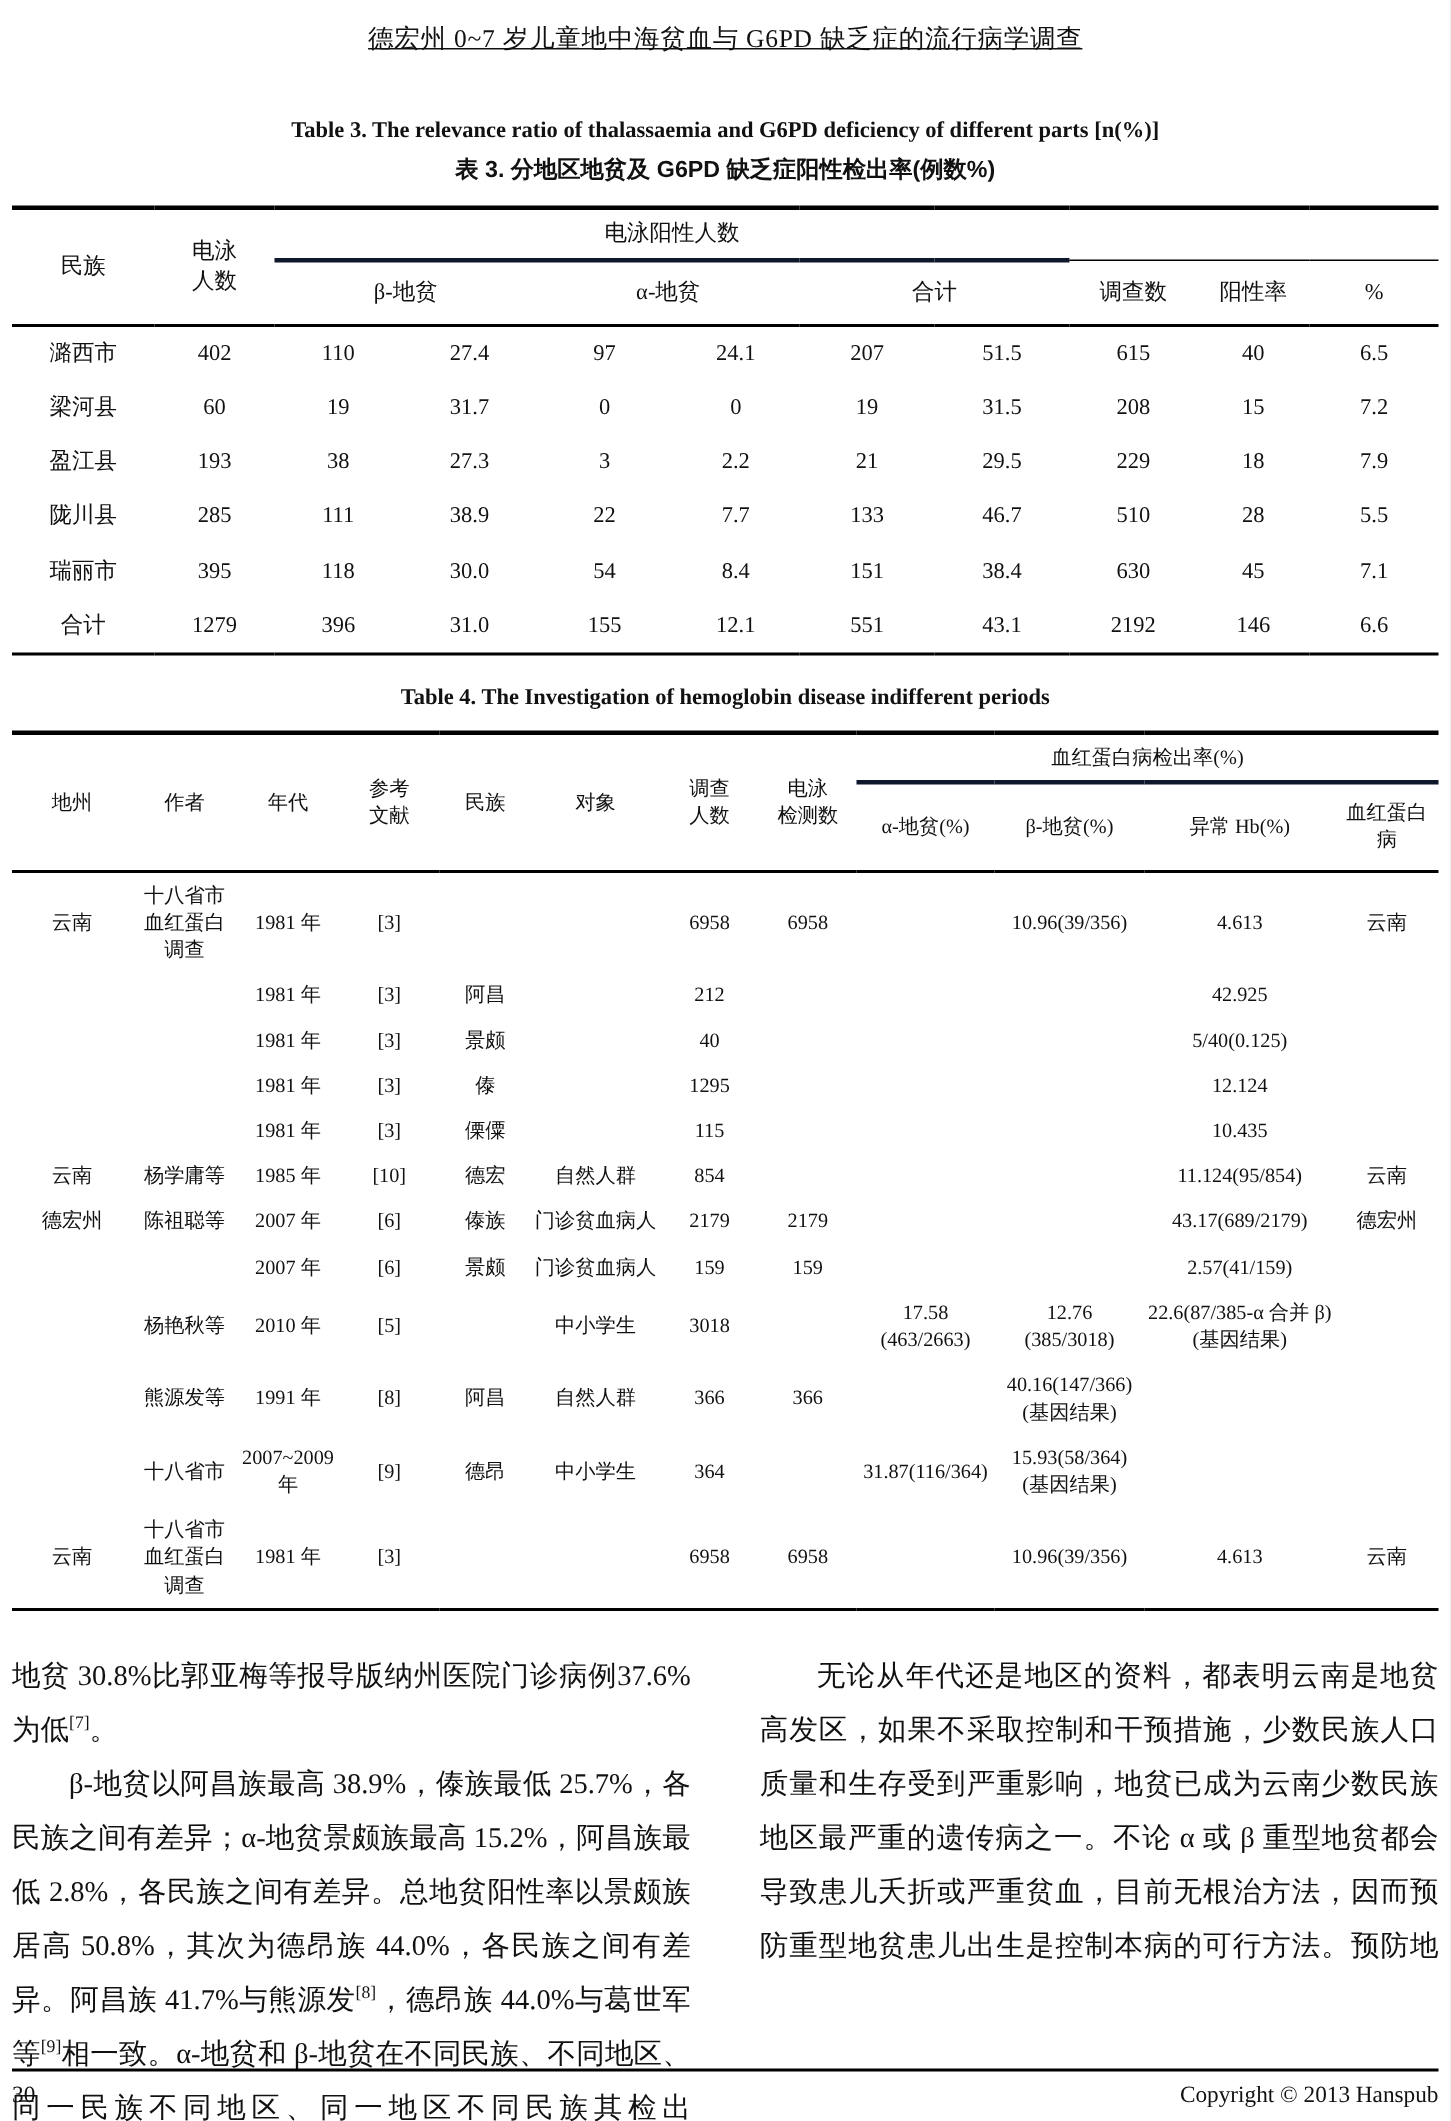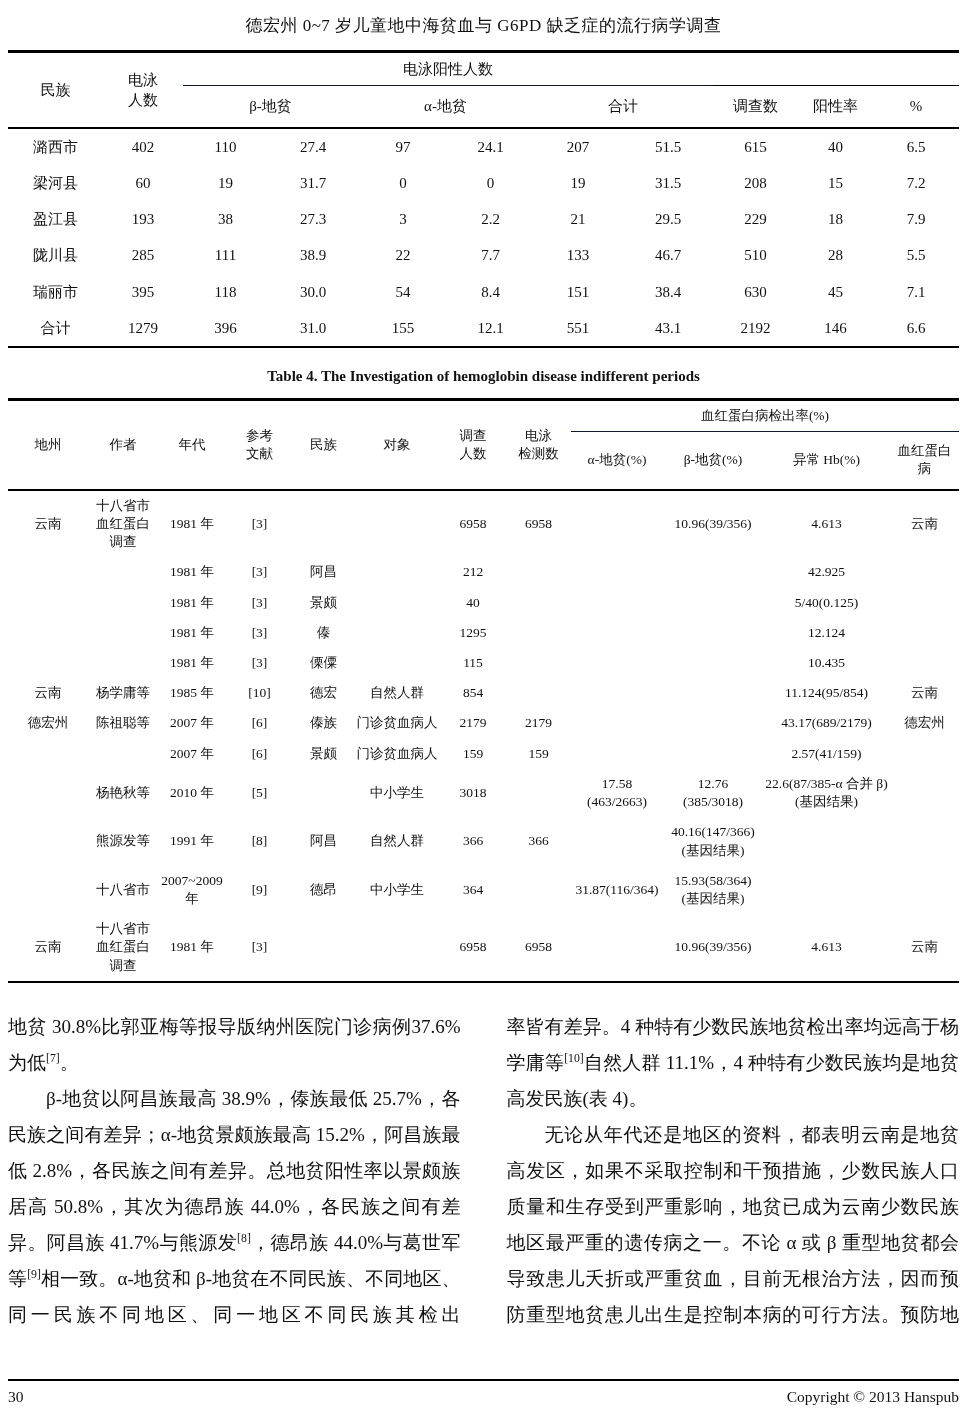--- a/index.html
+++ b/index.html
@@ -13,20 +13,21 @@
     box-sizing:border-box;
     padding:12px 8px 0 8px;
     overflow:hidden;
   }
   
   .page-header{
     text-align:center;
     font-size:17px;
     letter-spacing:.5px;
     margin-top:2px;
+    text-decoration:underline;
   }
   
   .tbl-block{margin-top:0;}
   .tbl-title-en{
     text-align:center;
     font-weight:bold;
     font-size:15px;
     margin-top:0;
   }
   .tbl-title-zh{
@@ -50,21 +51,21 @@
   table.t th,table.t td{
     text-align:center;
     vertical-align:middle;
     font-weight:normal;
     white-space:pre-line;
     padding:6px 1px;
     line-height:1.35;
   }
   table.t{border-top:3px solid #000;border-bottom:2px solid #000;}
   table.t thead{border-bottom:2px solid #000;}
-  th.spanner{border-bottom:1px solid #0f172a;padding-bottom:9px;padding-top:4px;}
+  th.spanner{border-bottom:3px solid #0f172a;padding-bottom:9px;padding-top:4px;}
   th.spanner-fill{border-bottom:1px solid #000;}
   table.t thead .subrow th{padding-top:10px;padding-bottom:10px;}
   table.t3 tbody td{padding:8px 1px;}
   table.t4 tbody td{padding:6px 1px;}
   
   .body-text{
     display:flex;
     gap:46px;
     margin-top:26px;
   }
@@ -91,20 +92,24 @@
 </style>
 </head>
 <body>
 
 <div class="page">
 
   <div class="page-header">
     <span>德宏州 0~7 岁儿童地中海贫血与 G6PD 缺乏症的流行病学调查</span>
   </div>
 
+  <div class="tbl-block t3-titles">
+    <div class="tbl-title-en">Table 3. The relevance ratio of thalassaemia and G6PD deficiency of different parts [n(%)]</div>
+    <div class="tbl-title-zh">表 3. 分地区地贫及 G6PD 缺乏症阳性检出率(例数%)</div>
+  </div>
 
   <table class="t t3">
     <colgroup>
       <col style="width:95px">
         <col style="width:80px">
         <col style="width:85px">
         <col style="width:90px">
       <col style="width:90px">
         <col style="width:85px">
         <col style="width:90px">
@@ -434,21 +439,20 @@
         </tr>
       </tbody>
   </table>
 
   <div class="body-text">
     <div class="body-col" id="col-left">
         <p class="para"><span>地贫 30.8%比郭亚梅等报导版纳州医院门诊病例37.6%为低</span><sup>[7]</sup><span>。</span></p>
         <p class="para indent cont"><span>β-地贫以阿昌族最高 38.9%，傣族最低 25.7%，各民族之间有差异；α-地贫景颇族最高 15.2%，阿昌族最低 2.8%，各民族之间有差异。总地贫阳性率以景颇族居高 50.8%，其次为德昂族 44.0%，各民族之间有差异。阿昌族 41.7%与熊源发</span><sup>[8]</sup><span>，德昂族 44.0%与葛世军等</span><sup>[9]</sup><span>相一致。α-地贫和 β-地贫在不同民族、不同地区、同一民族不同地区、同一地区不同民族其检出</span></p>
       </div>
     <div class="body-col" id="col-right">
-        <p class="para"><span>率皆有差异。4 种特有少数民族地贫检出率均远高于杨学庸等</span><sup>[10]</sup><span>自然人群 11.1%，4 种特有少数民族均是地贫高发民族(表 4)。</span></p>
         <p class="para indent cont"><span>无论从年代还是地区的资料，都表明云南是地贫高发区，如果不采取控制和干预措施，少数民族人口质量和生存受到严重影响，地贫已成为云南少数民族地区最严重的遗传病之一。不论 α 或 β 重型地贫都会导致患儿夭折或严重贫血，目前无根治方法，因而预防重型地贫患儿出生是控制本病的可行方法。预防地</span></p>
       </div>
   </div>
 
   <div class="page-footer">
     <span>30</span>
     <span>Copyright © 2013 Hanspub</span>
   </div>
 
 </div>

